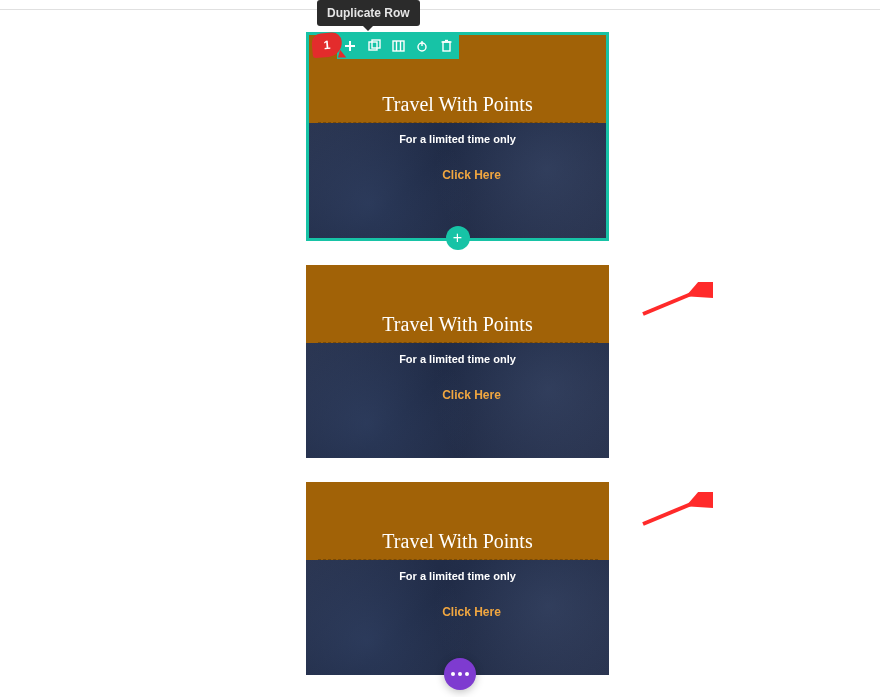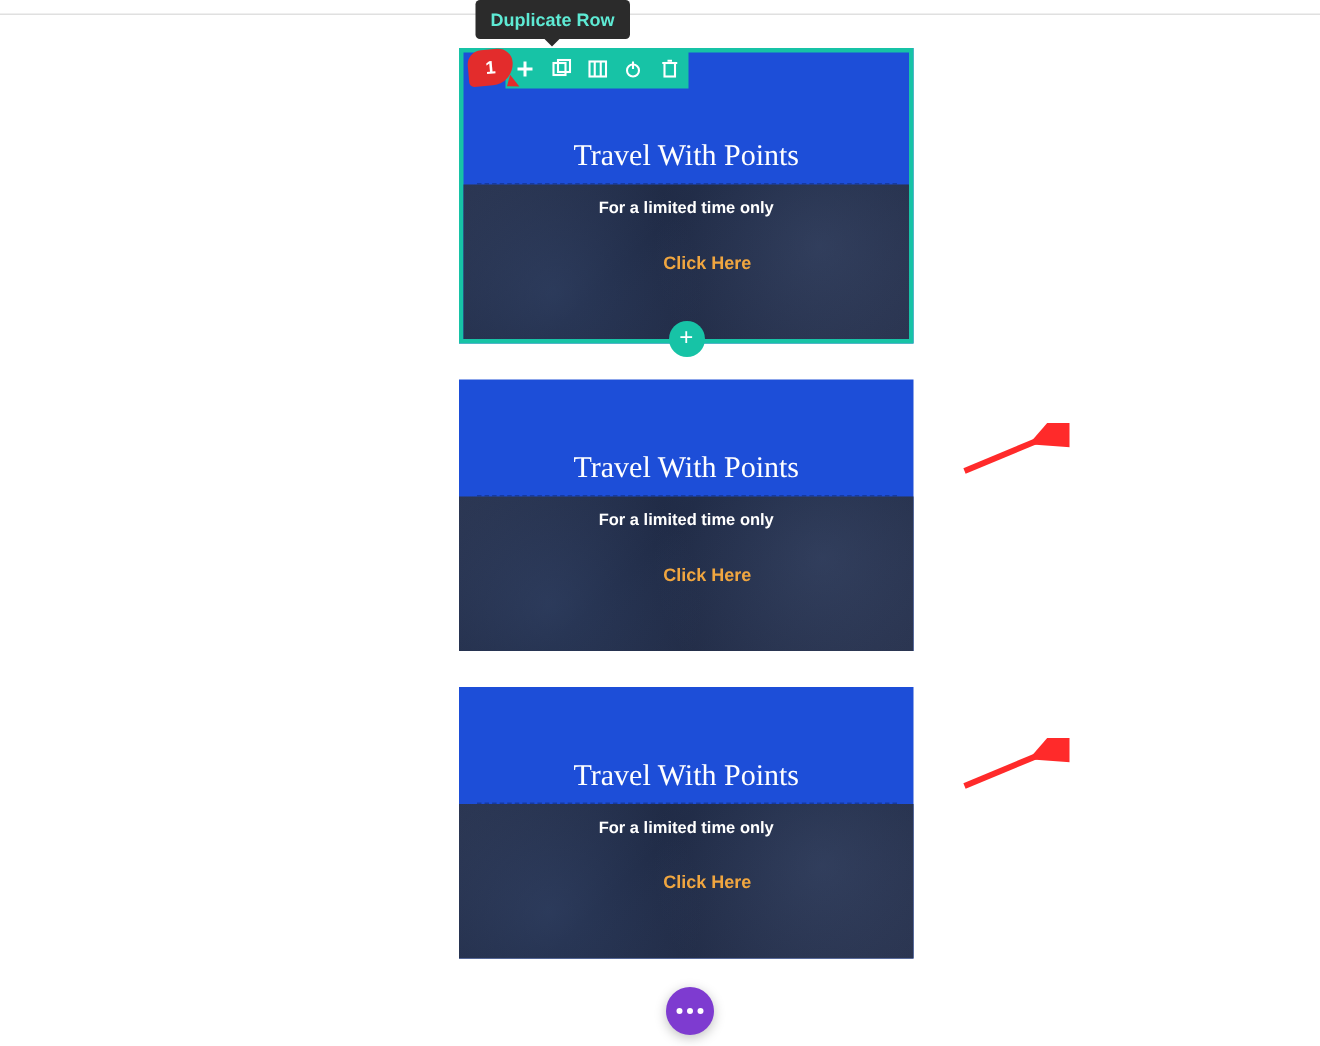--- a/index.html
+++ b/index.html
@@ -21,21 +21,21 @@
   }
 
   .canvas {
     position: absolute;
     left: 306px;
     top: 32px;
     width: 303px;
   }
 
   .row-block {
-    background: #1d4ed8;
+    background: #a16207;
     width: 100%;
     display: flex;
     flex-direction: column;
     align-items: center;
     position: relative;
   }
   .row-block.selected {
     border: 3px solid #17c3a6;
   }
   .row-spacer-top { height: 50px; }
@@ -49,21 +49,21 @@
     padding: 8px 0 6px;
   }
   .divider {
     width: 280px;
     border-top: 1px dashed rgba(0,0,0,0.25);
     margin: 0 auto;
   }
   .hero {
     width: 100%;
     background: linear-gradient(135deg, #2b3652 0%, #1f2a45 40%, #28324d 100%);
-    height: 103px;
+    height: 115px;
     display: flex;
     flex-direction: column;
     align-items: center;
     color: #ffffff;
     position: relative;
   }
   .hero::before {
     content: "";
     position: absolute;
     inset: 0;
@@ -109,21 +109,21 @@
     cursor: pointer;
   }
   .toolbar svg { display: block; }
 
   
   .tooltip {
     position: absolute;
     top: 0px;
     left: 317px;
     background: #2b2b2b;
-    color: #5eead4;
+    color: #e5e5e5;
     font-size: 12px;
     font-weight: 600;
     padding: 6px 10px;
     border-radius: 3px;
     z-index: 30;
   }
   .tooltip::after {
     content: "";
     position: absolute;
     bottom: -5px;

